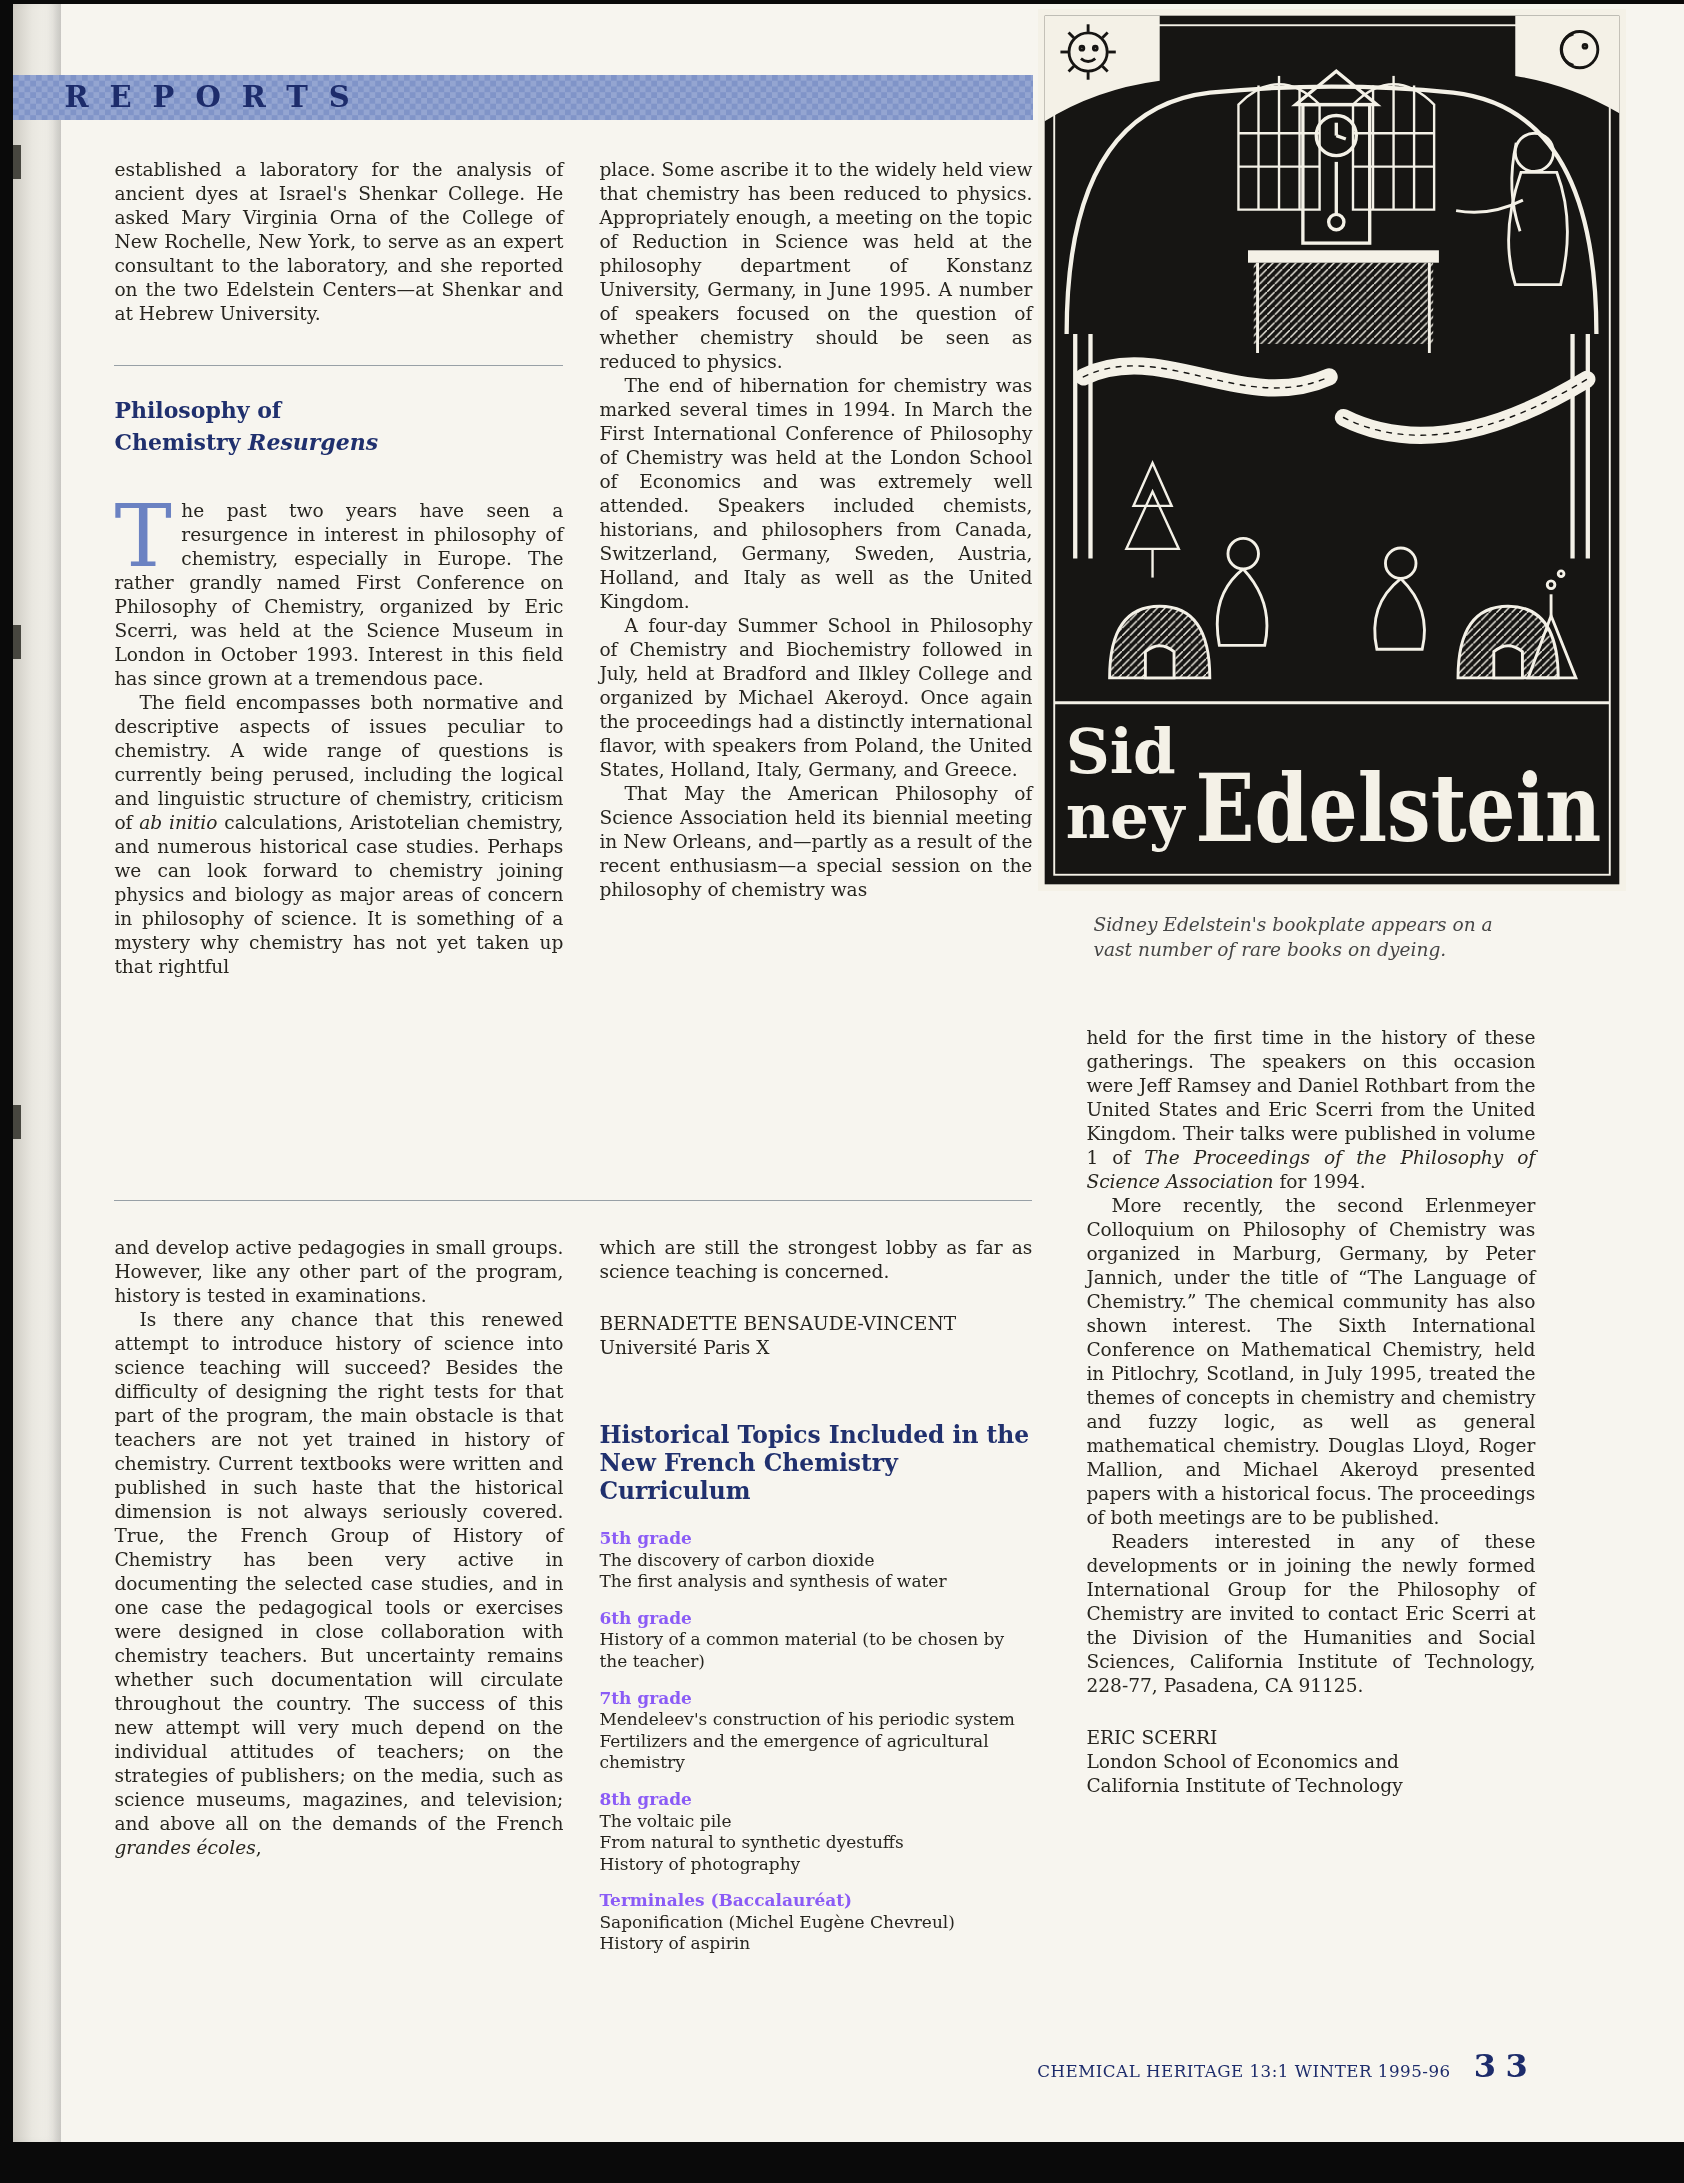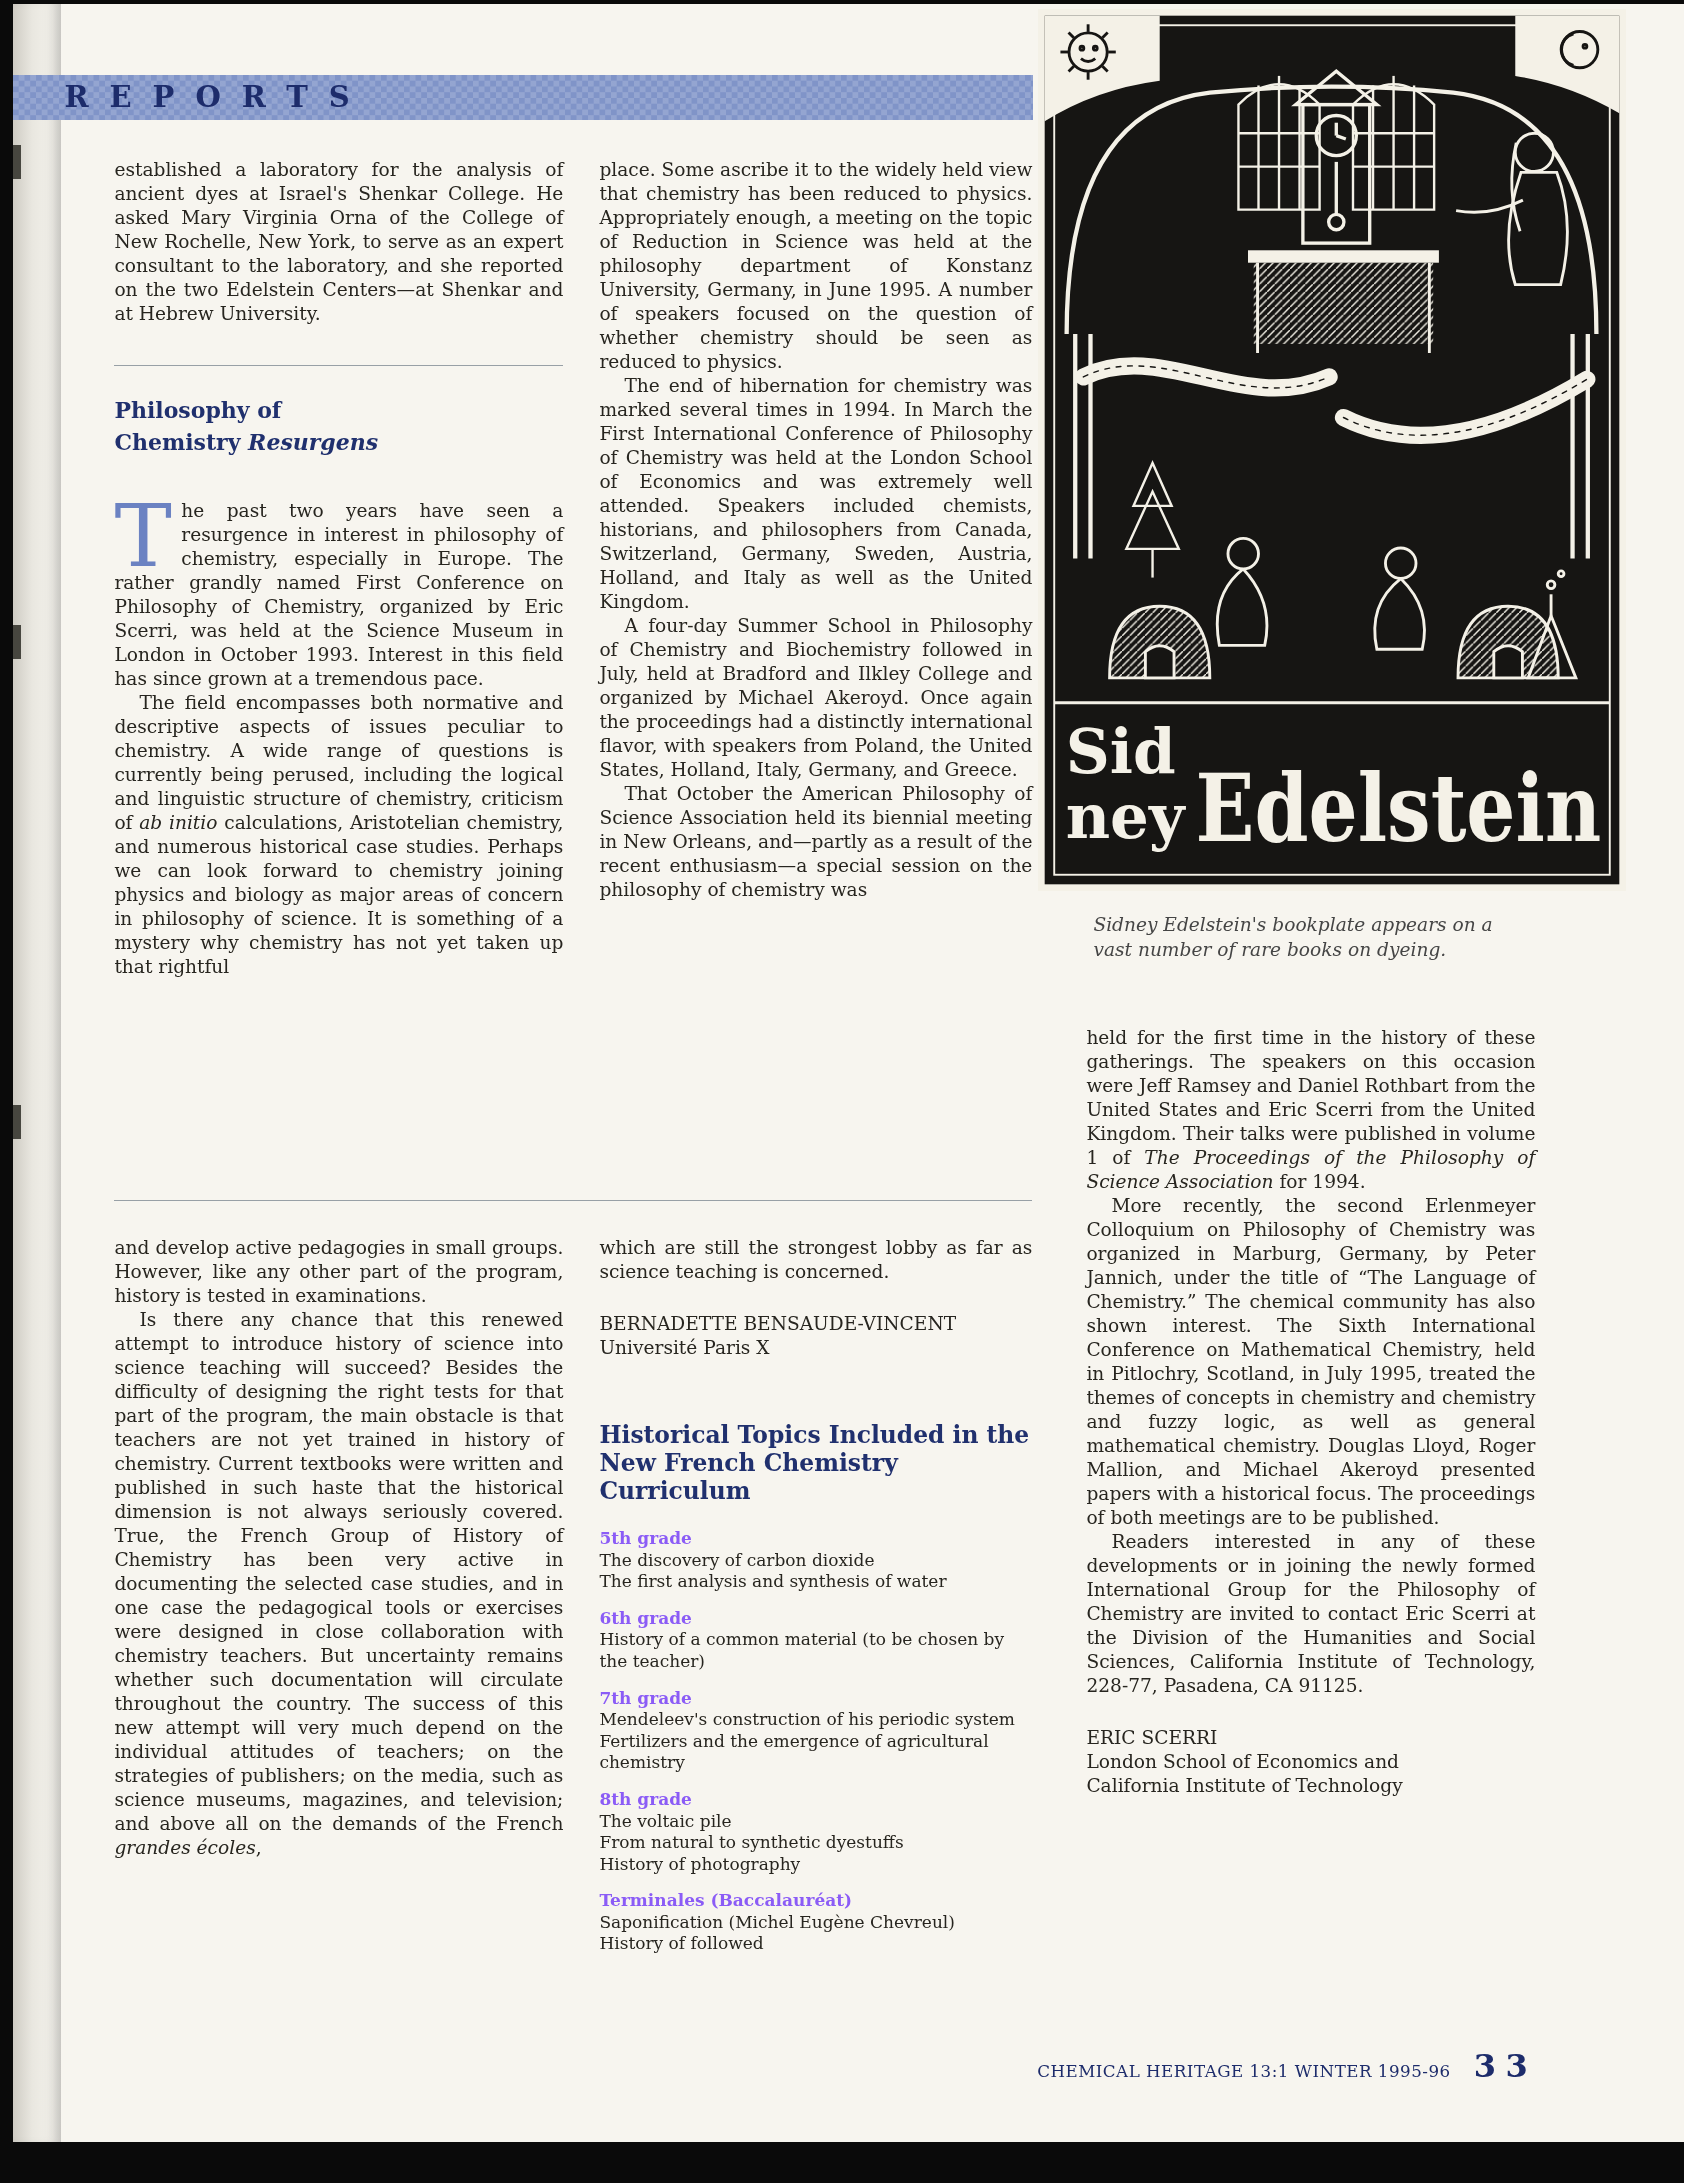--- a/index.html
+++ b/index.html
@@ -89,21 +89,21 @@
         <span class="dropcap">T</span>
         <span>he past two years have seen a resurgence in interest in philosophy of chemistry, especially in Europe. The rather grandly named First Conference on Philosophy of Chemistry, organized by Eric Scerri, was held at the Science Museum in London in October 1993. Interest in this field has since grown at a tremendous pace.</span>
       </p>
       <p>The field encompasses both normative and descriptive aspects of issues peculiar to chemistry. A wide range of questions is currently being perused, including the logical and linguistic structure of chemistry, criticism of <i>ab initio</i> calculations, Aristotelian chemistry, and numerous historical case studies. Perhaps we can look forward to chemistry joining physics and biology as major areas of concern in philosophy of science. It is something of a mystery why chemistry has not yet taken up that rightful</p>
     </div>
 
     <div id="col2-top" class="col">
         <p class="">place. Some ascribe it to the widely held view that chemistry has been reduced to physics. Appropriately enough, a meeting on the topic of Reduction in Science was held at the philosophy department of Konstanz University, Germany, in June 1995. A number of speakers focused on the question of whether chemistry should be seen as reduced to physics.</p>
         <p class="">The end of hibernation for chemistry was marked several times in 1994. In March the First International Conference of Philosophy of Chemistry was held at the London School of Economics and was extremely well attended. Speakers included chemists, historians, and philosophers from Canada, Switzerland, Germany, Sweden, Austria, Holland, and Italy as well as the United Kingdom.</p>
         <p class="">A four-day Summer School in Philosophy of Chemistry and Biochemistry followed in July, held at Bradford and Ilkley College and organized by Michael Akeroyd. Once again the proceedings had a distinctly international flavor, with speakers from Poland, the United States, Holland, Italy, Germany, and Greece.</p>
-        <p class="">That October the American Philosophy of Science Association held its biennial meeting in New Orleans, and—partly as a result of the recent enthusiasm—a special session on the philosophy of chemistry was</p>
+        <p class="">That May the American Philosophy of Science Association held its biennial meeting in New Orleans, and—partly as a result of the recent enthusiasm—a special session on the philosophy of chemistry was</p>
       </div>
 
     <div class="bookplate">
       <svg viewBox="0 0 1232 1846" preserveAspectRatio="none">
         <defs>
           <pattern id="hatch" width="16" height="16" patternUnits="userSpaceOnUse">
             <path d="M0 16 L16 0" stroke="#f4f1e7" stroke-width="3" fill="none"></path>
           </pattern>
         </defs>
         <rect width="1232" height="1846" fill="#f4f1e7"></rect>
@@ -265,21 +265,21 @@
           <div>
               <div class="curr-item">The voltaic pile</div>
               <div class="curr-item">From natural to synthetic dyestuffs</div>
               <div class="curr-item">History of photography</div>
             </div>
         </div>
         <div class="curr-group">
           <div class="grade-label">Terminales (Baccalauréat)</div>
           <div>
               <div class="curr-item">Saponification (Michel Eugène Chevreul)</div>
-              <div class="curr-item">History of followed</div>
+              <div class="curr-item">History of aspirin</div>
             </div>
         </div>
       </div>
     </div>
 
     <div id="col3" class="col">
       <div>
           <p class="">held for the first time in the history of these gatherings. The speakers on this occasion were Jeff Ramsey and Daniel Rothbart from the United States and Eric Scerri from the United Kingdom. Their talks were published in volume 1 of <i>The Proceedings of the Philosophy of Science Association</i> for 1994.</p>
           <p class="">More recently, the second Erlenmeyer Colloquium on Philosophy of Chemistry was organized in Marburg, Germany, by Peter Jannich, under the title of “The Language of Chemistry.” The chemical community has also shown interest. The Sixth International Conference on Mathematical Chemistry, held in Pitlochry, Scotland, in July 1995, treated the themes of concepts in chemistry and chemistry and fuzzy logic, as well as general mathematical chemistry. Douglas Lloyd, Roger Mallion, and Michael Akeroyd presented papers with a historical focus. The proceedings of both meetings are to be published.</p>
           <p class="">Readers interested in any of these developments or in joining the newly formed International Group for the Philosophy of Chemistry are invited to contact Eric Scerri at the Division of the Humanities and Social Sciences, California Institute of Technology, 228-77, Pasadena, CA 91125.</p>

